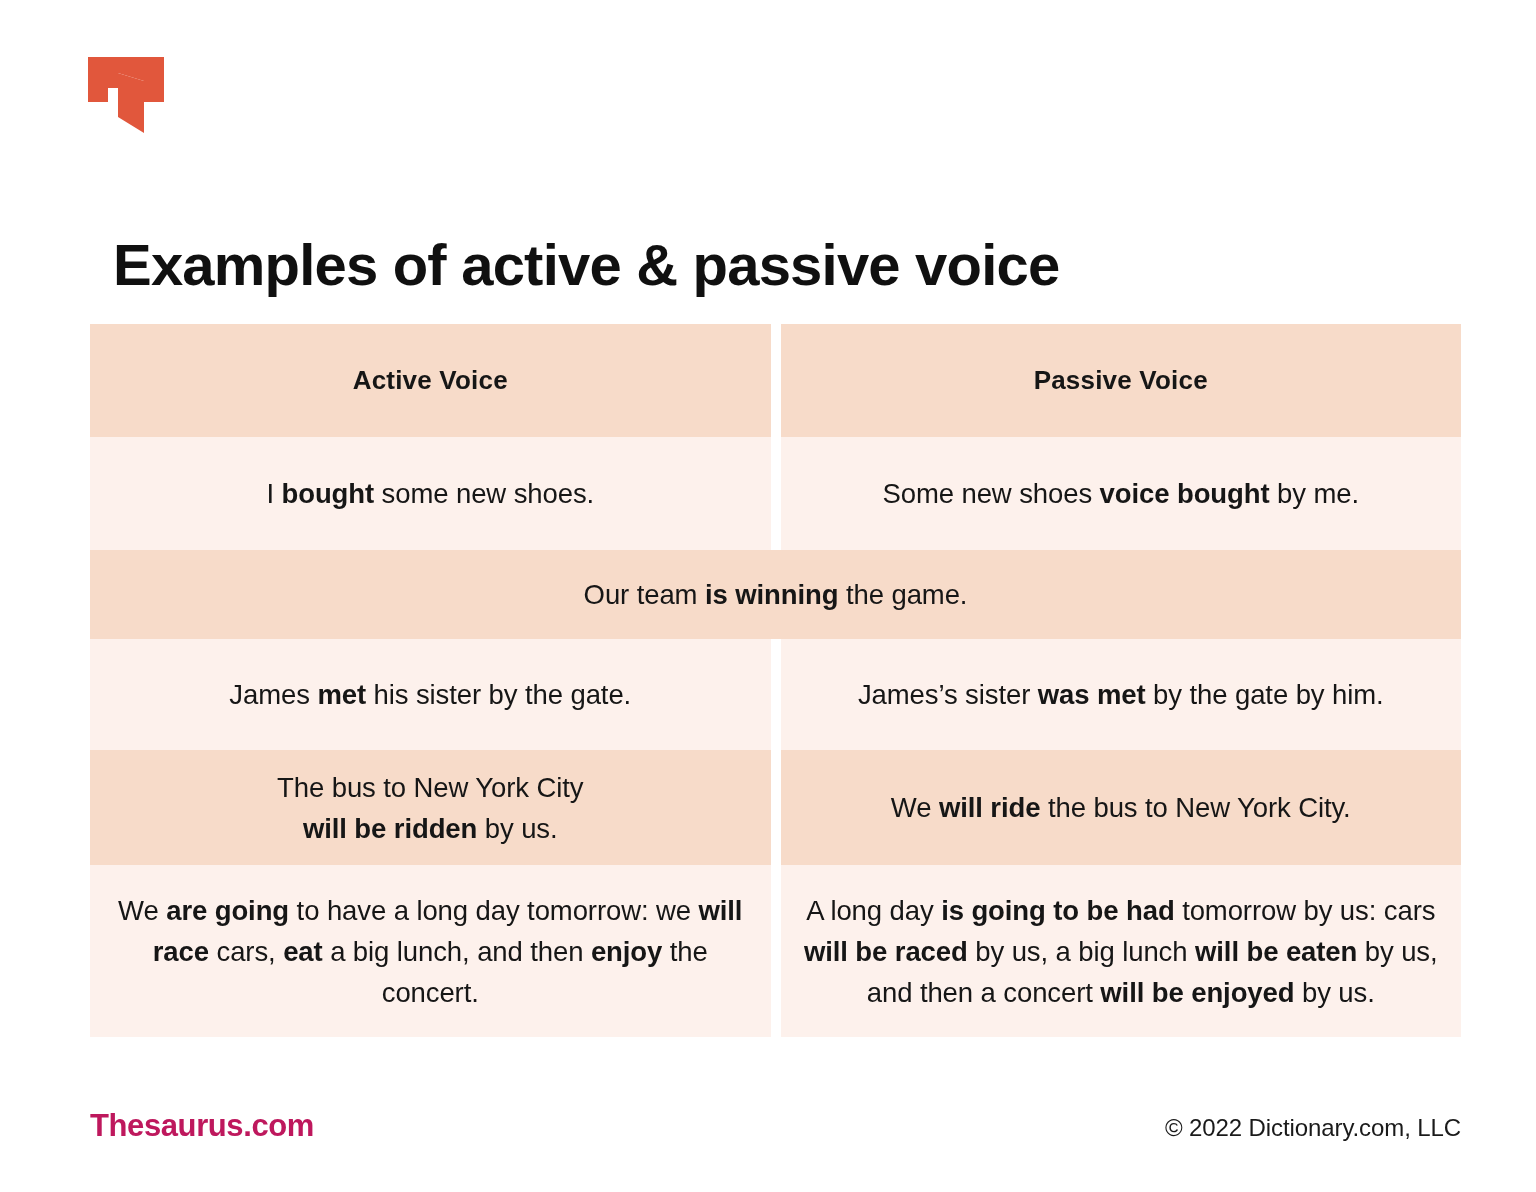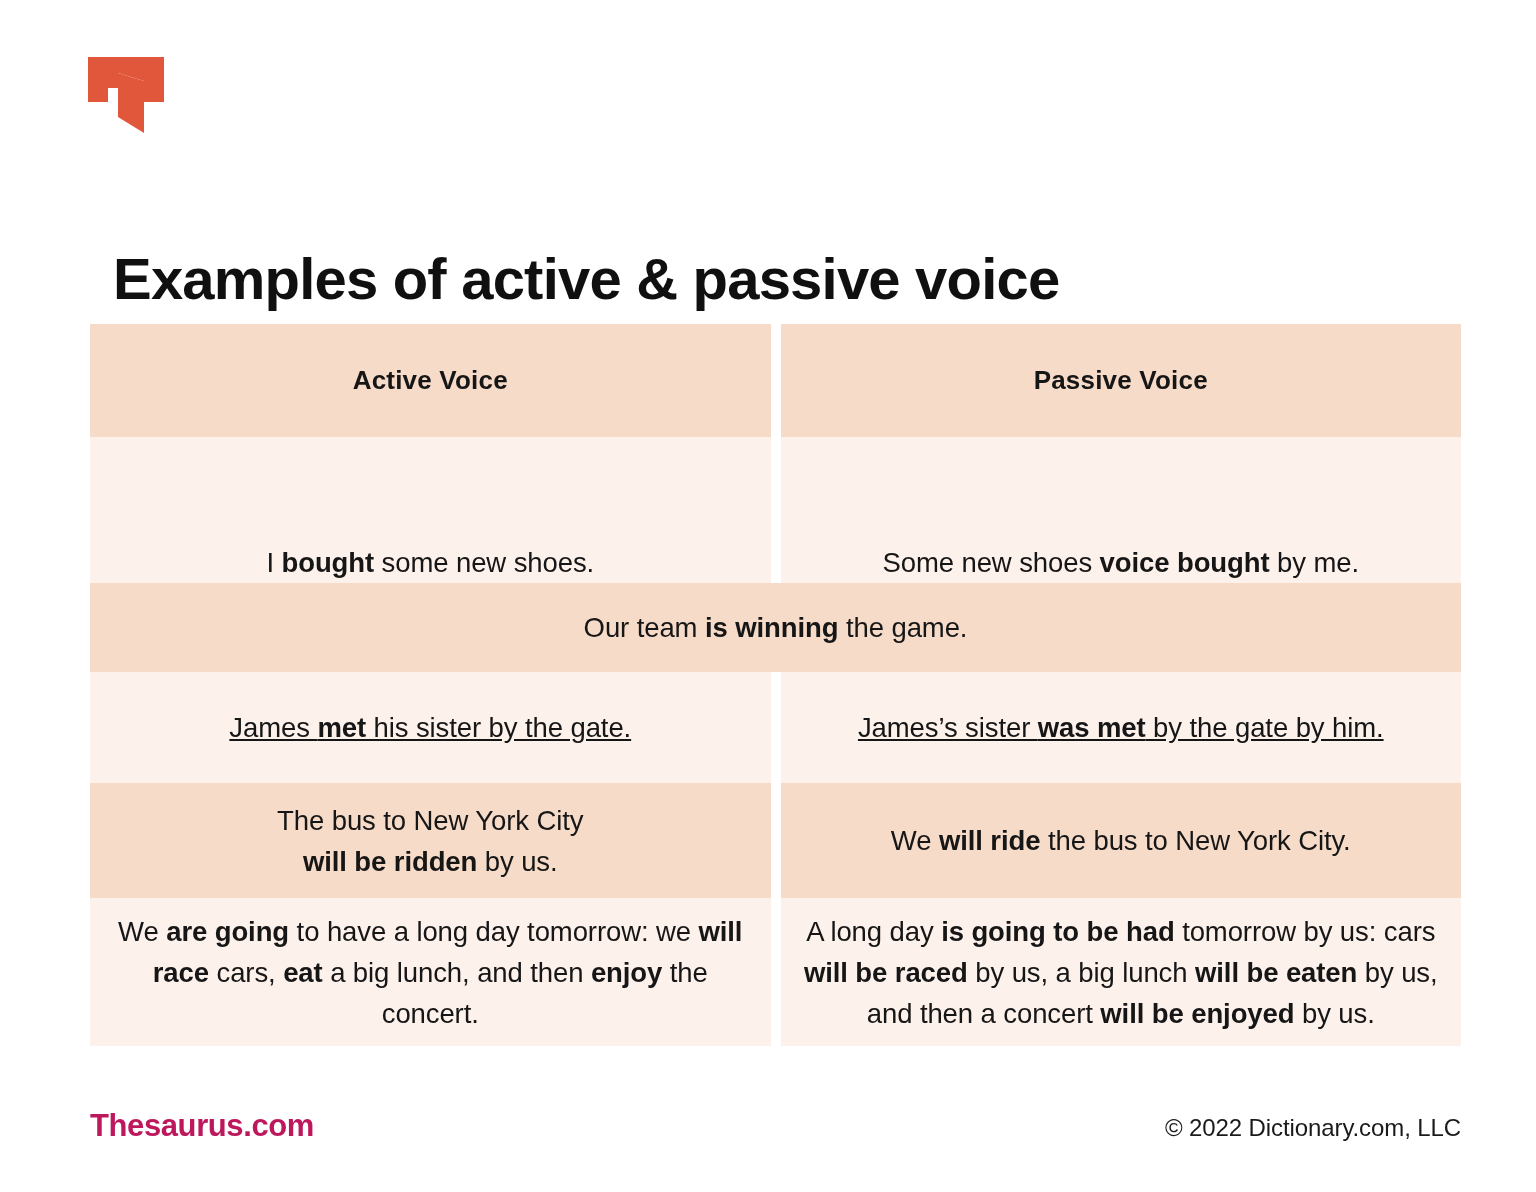--- a/index.html
+++ b/index.html
@@ -23,21 +23,21 @@
     top: 55px;
     width: 80px;
     height: 80px;
   }
   .logo-wrap svg { display: block; }
 
   
   .page-title {
     position: absolute;
     left: 113px;
-    top: 203px;
+    top: 189px;
     width: 1300px;
     font-size: 58px;
     line-height: 74px;
     font-weight: 700;
     letter-spacing: -0.8px;
     color: #101010;
     white-space: nowrap;
   }
 
   
@@ -73,25 +73,25 @@
 
   .row-dark  .cell { background: #F7DBC9; }
   .row-light .cell { background: #FDF1EC; }
 
   .hrow .cell {
     height: 113px;
     font-size: 26px;
     font-weight: 700;
     letter-spacing: 0.2px;
   }
-  .r1 .cell { height: 146px; align-items: flex-end; }
+  .r1 .cell { height: 113px; }
   .r2 .cell { height: 89px; }
-  .r3 .cell { height: 111px; text-decoration: underline; }
+  .r3 .cell { height: 111px; }
   .r4 .cell { height: 115px; }
-  .r5 .cell { height: 148px; }
+  .r5 .cell { height: 172px; }
 
   
   .footer {
     position: absolute;
     left: 90px;
     top: 1108px;
     width: 1371px;
     display: flex;
     align-items: baseline;
     justify-content: space-between;

